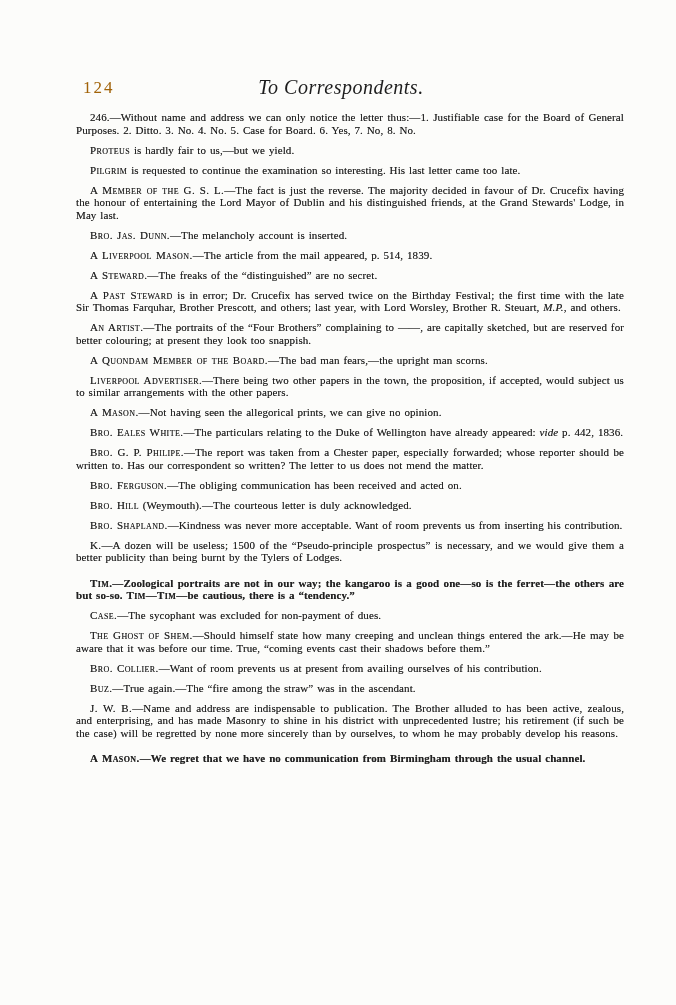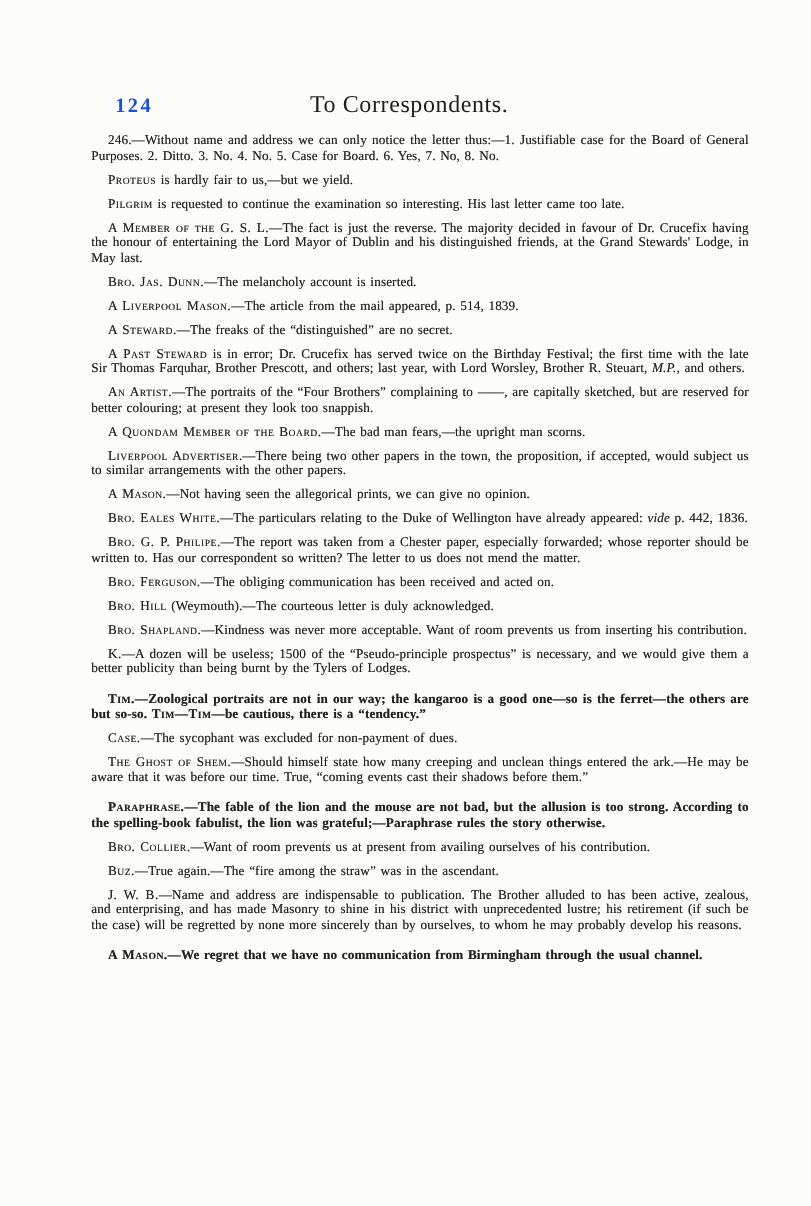--- a/index.html
+++ b/index.html
@@ -18,33 +18,33 @@
     color: #212121;
     box-sizing: border-box;
   }
   .header {
     position: relative;
     height: 26px;
     margin: 76px 70px 0 76px;
   }
   .page-number {
     position: absolute;
-    left: 20px;
+    left: 7px;
     top: 2px;
     font-size: 17px;
     letter-spacing: 2px;
-    color: #1d4ed8;
-    font-weight: bold;
+    color: #a16207;
   }
   .page-title {
     position: absolute;
     left: 0;
     right: 0;
     top: 0;
     text-align: center;
+    font-style: italic;
     font-size: 20px;
     letter-spacing: 0.5px;
     color: #1c1c1c;
   }
   .body-text {
     margin: 9px 52px 0 76px;
     text-align: justify;
   }
   .para {
     margin: 0 0 7.5px 0;
@@ -91,19 +91,18 @@
       <p class="para"><span class="seg-smallcaps">A Mason.</span><span class="seg-normal">—Not having seen the allegorical prints, we can give no opinion.</span></p>
       <p class="para"><span class="seg-smallcaps">Bro. Eales White.</span><span class="seg-normal">—The particulars relating to the Duke of Wellington have already appeared: </span><span class="seg-italic">vide</span><span class="seg-normal"> p. 442, 1836.</span></p>
       <p class="para"><span class="seg-smallcaps">Bro. G. P. Philipe.</span><span class="seg-normal">—The report was taken from a Chester paper, especially forwarded; whose reporter should be written to.  Has our correspondent so written?  The letter to us does not mend the matter.</span></p>
       <p class="para"><span class="seg-smallcaps">Bro. Ferguson.</span><span class="seg-normal">—The obliging communication has been received and acted on.</span></p>
       <p class="para"><span class="seg-smallcaps">Bro. Hill</span><span class="seg-normal"> (Weymouth).—The courteous letter is duly acknowledged.</span></p>
       <p class="para"><span class="seg-smallcaps">Bro. Shapland.</span><span class="seg-normal">—Kindness was never more acceptable.  Want of room prevents us from inserting his contribution.</span></p>
       <p class="para"><span class="seg-smallcaps">K.</span><span class="seg-normal">—A dozen will be useless;  1500 of the “Pseudo-principle prospectus” is necessary, and we would give them a better publicity than being burnt by the Tylers of Lodges.</span></p>
       <p class="para extra-gap"><span class="seg-smallcaps">Tim.</span><span class="seg-normal">—Zoological portraits are not in our way;  the kangaroo is a good one—so is the ferret—the others are but so-so.  </span><span class="seg-smallcaps">Tim—Tim</span><span class="seg-normal">—be cautious, there is a “tendency.”</span></p>
       <p class="para"><span class="seg-smallcaps">Case.</span><span class="seg-normal">—The sycophant was excluded for non-payment of dues.</span></p>
       <p class="para"><span class="seg-smallcaps">The Ghost of Shem.</span><span class="seg-normal">—Should himself state how many creeping and unclean things entered the ark.—He may be aware that it was before our time.  True, “coming events cast their shadows before them.”</span></p>
-      <p class="para extra-gap"><span class="seg-smallcaps">Paraphrase.</span><span class="seg-normal">—The fable of the lion and the mouse are not bad, but the allusion is too strong.  According to the spelling-book fabulist, the lion was grateful;—Paraphrase rules the story otherwise.</span></p>
       <p class="para"><span class="seg-smallcaps">Bro. Collier.</span><span class="seg-normal">—Want of room prevents us at present from availing ourselves of his contribution.</span></p>
       <p class="para"><span class="seg-smallcaps">Buz.</span><span class="seg-normal">—True again.—The “fire among the straw” was in the ascendant.</span></p>
       <p class="para"><span class="seg-smallcaps">J. W. B.</span><span class="seg-normal">—Name and address are indispensable to publication.  The Brother alluded to has been active, zealous, and enterprising, and has made Masonry to shine in his district with unprecedented lustre;  his retirement (if such be the case) will be regretted by none more sincerely than by ourselves, to whom he may probably develop his reasons.</span></p>
       <p class="para extra-gap"><span class="seg-smallcaps">A Mason.</span><span class="seg-normal">—We regret that we have no communication from Birmingham through the usual channel.</span></p>
     </div>
 </div>
 
 </body></html>

